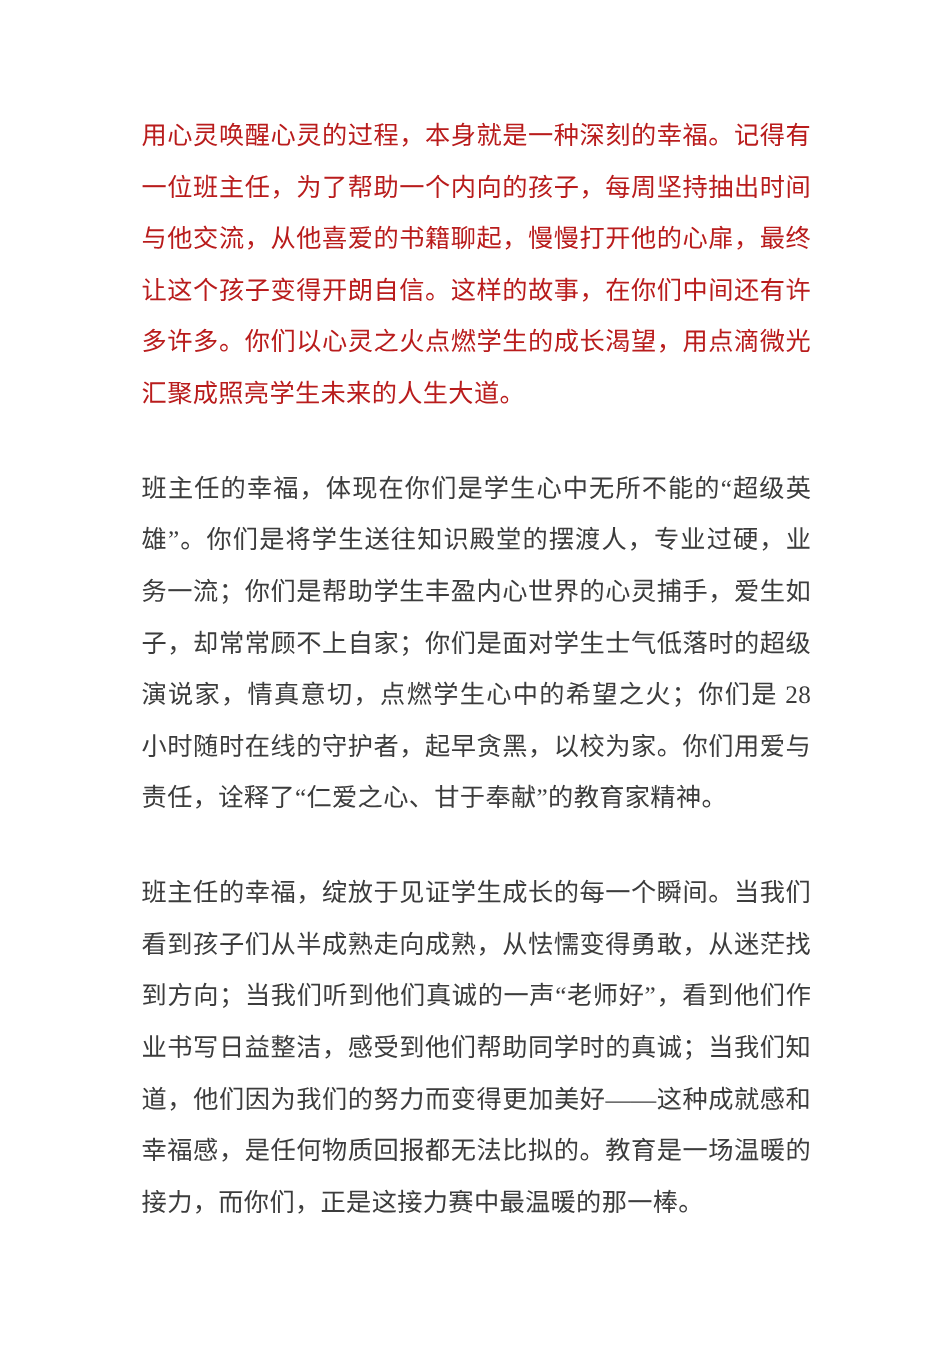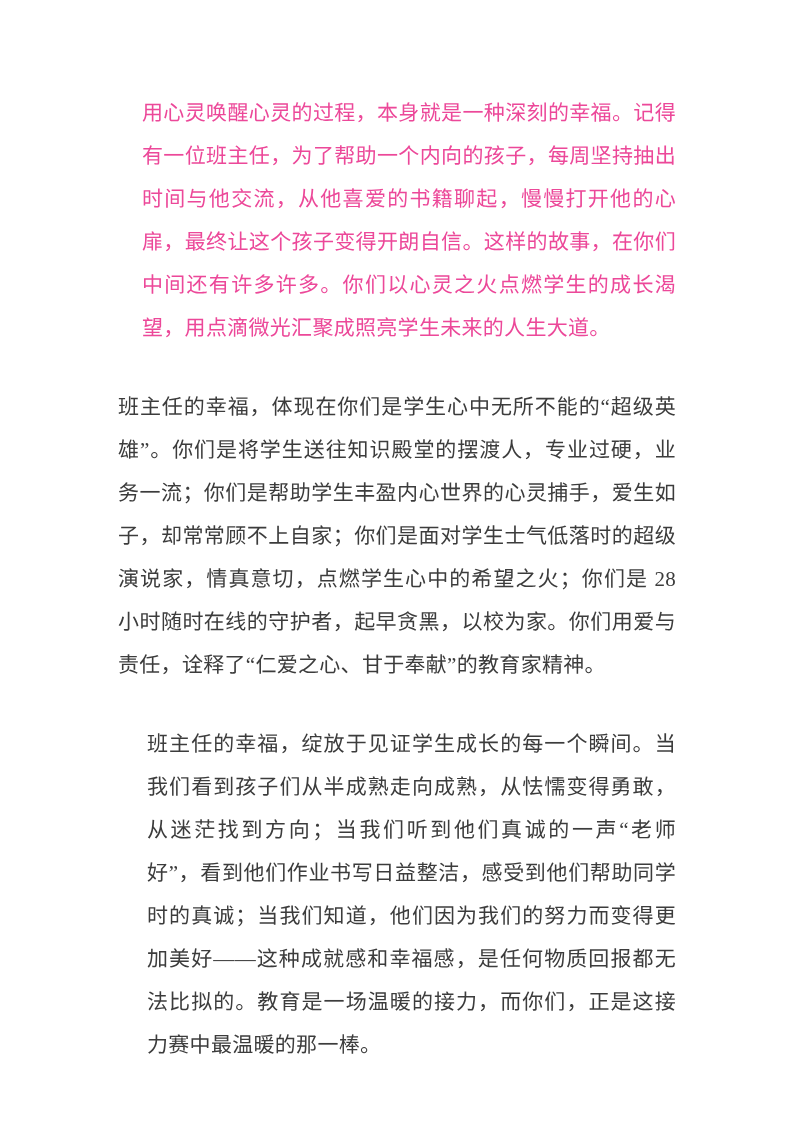--- a/index.html
+++ b/index.html
@@ -29,17 +29,17 @@
     text-justify: inter-ideograph;
     font-weight: 400;
     letter-spacing: 0.3px;
   }
 </style>
 </head>
 <body>
 
 <div class="doc-page" lang="zh-CN" style="background: rgb(255, 255, 255);">
   <div class="doc-body">
-    <p class="para" style="color: #ec4899; margin-left: 24px;">用心灵唤醒心灵的过程，本身就是一种深刻的幸福。记得有一位班主任，为了帮助一个内向的孩子，每周坚持抽出时间与他交流，从他喜爱的书籍聊起，慢慢打开他的心扉，最终让这个孩子变得开朗自信。这样的故事，在你们中间还有许多许多。你们以心灵之火点燃学生的成长渴望，用点滴微光汇聚成照亮学生未来的人生大道。</p>
+    <p class="para" style="color: #b91c1c;">用心灵唤醒心灵的过程，本身就是一种深刻的幸福。记得有一位班主任，为了帮助一个内向的孩子，每周坚持抽出时间与他交流，从他喜爱的书籍聊起，慢慢打开他的心扉，最终让这个孩子变得开朗自信。这样的故事，在你们中间还有许多许多。你们以心灵之火点燃学生的成长渴望，用点滴微光汇聚成照亮学生未来的人生大道。</p>
     <p class="para" style="color: rgb(60, 60, 60);">班主任的幸福，体现在你们是学生心中无所不能的“超级英雄”。你们是将学生送往知识殿堂的摆渡人，专业过硬，业务一流；你们是帮助学生丰盈内心世界的心灵捕手，爱生如子，却常常顾不上自家；你们是面对学生士气低落时的超级演说家，情真意切，点燃学生心中的希望之火；你们是 28 小时随时在线的守护者，起早贪黑，以校为家。你们用爱与责任，诠释了“仁爱之心、甘于奉献”的教育家精神。</p>
-    <p class="para" style="color: rgb(60, 60, 60); margin-left: 29px;">班主任的幸福，绽放于见证学生成长的每一个瞬间。当我们看到孩子们从半成熟走向成熟，从怯懦变得勇敢，从迷茫找到方向；当我们听到他们真诚的一声“老师好”，看到他们作业书写日益整洁，感受到他们帮助同学时的真诚；当我们知道，他们因为我们的努力而变得更加美好——这种成就感和幸福感，是任何物质回报都无法比拟的。教育是一场温暖的接力，而你们，正是这接力赛中最温暖的那一棒。</p>
+    <p class="para" style="color: rgb(60, 60, 60);">班主任的幸福，绽放于见证学生成长的每一个瞬间。当我们看到孩子们从半成熟走向成熟，从怯懦变得勇敢，从迷茫找到方向；当我们听到他们真诚的一声“老师好”，看到他们作业书写日益整洁，感受到他们帮助同学时的真诚；当我们知道，他们因为我们的努力而变得更加美好——这种成就感和幸福感，是任何物质回报都无法比拟的。教育是一场温暖的接力，而你们，正是这接力赛中最温暖的那一棒。</p>
   </div>
 </div>
 
 </body></html>

